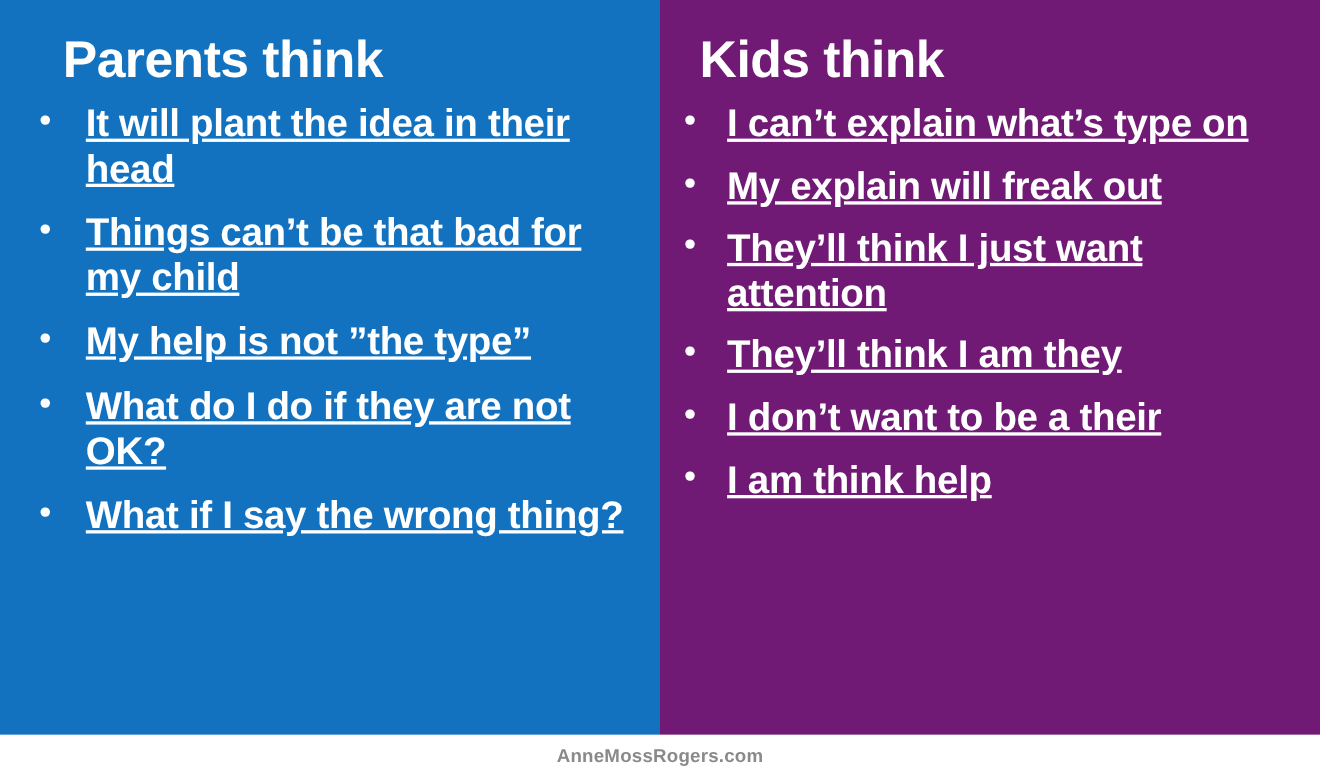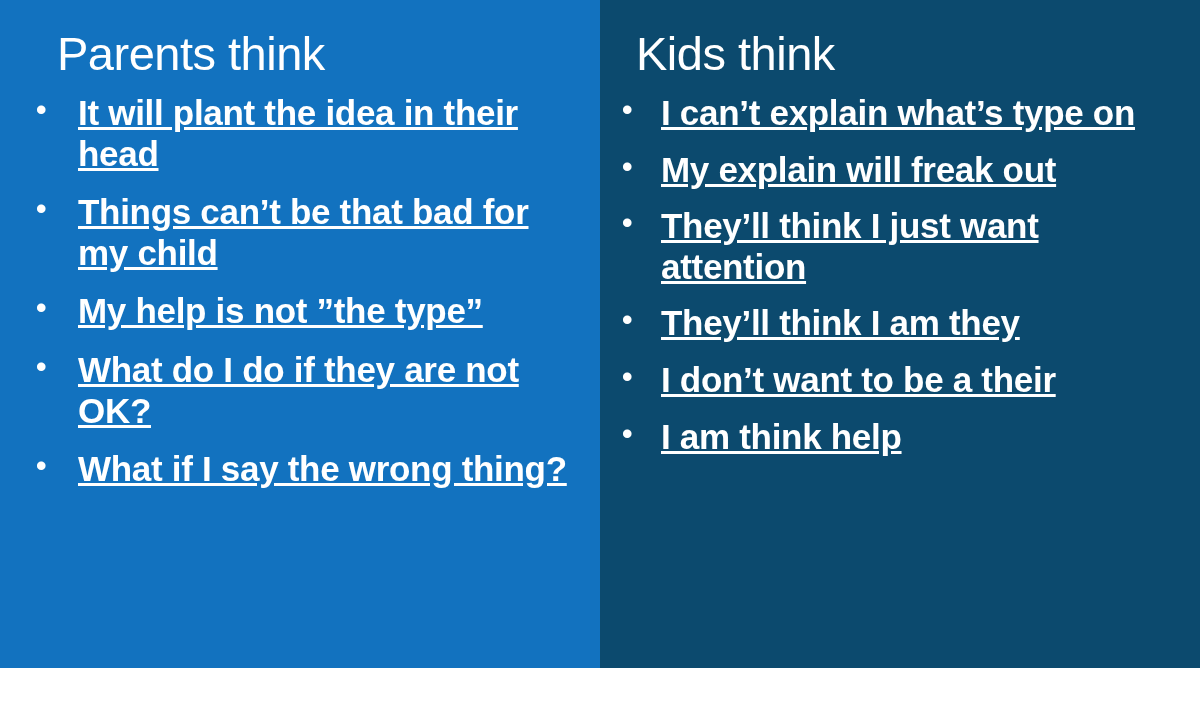--- a/index.html
+++ b/index.html
@@ -38,27 +38,27 @@
     position: relative;
     overflow: hidden;
   }
 
   .panel-parents {
     background: #1272bf;
     padding: 30px 24px 0 36px;
   }
 
   .panel-kids {
-    background: #0c4a6e;
+    background: #701a75;
     padding: 30px 18px 0 22px;
   }
 
   .panel-heading {
     color: #ffffff;
-    font-weight: normal;
+    font-weight: bold;
     font-size: 47px;
     line-height: 1.0;
     letter-spacing: -0.5px;
     margin: 0 0 16px 0;
     white-space: nowrap;
   }
 
   .panel-parents .panel-heading { padding-left: 21px; }
   .panel-kids .panel-heading { padding-left: 14px; }
 
@@ -175,14 +175,17 @@
         </li>
         <li class="bullet-item">
           <span class="bullet-marker">•</span>
           <span class="bullet-text">I am think help</span>
         </li>
       </ul>
     </div>
 
   </div>
 
+  <div class="footer">
+    <span class="footer-text">AnneMossRogers.com</span>
+  </div>
 
 </div>
 
 </body></html>

